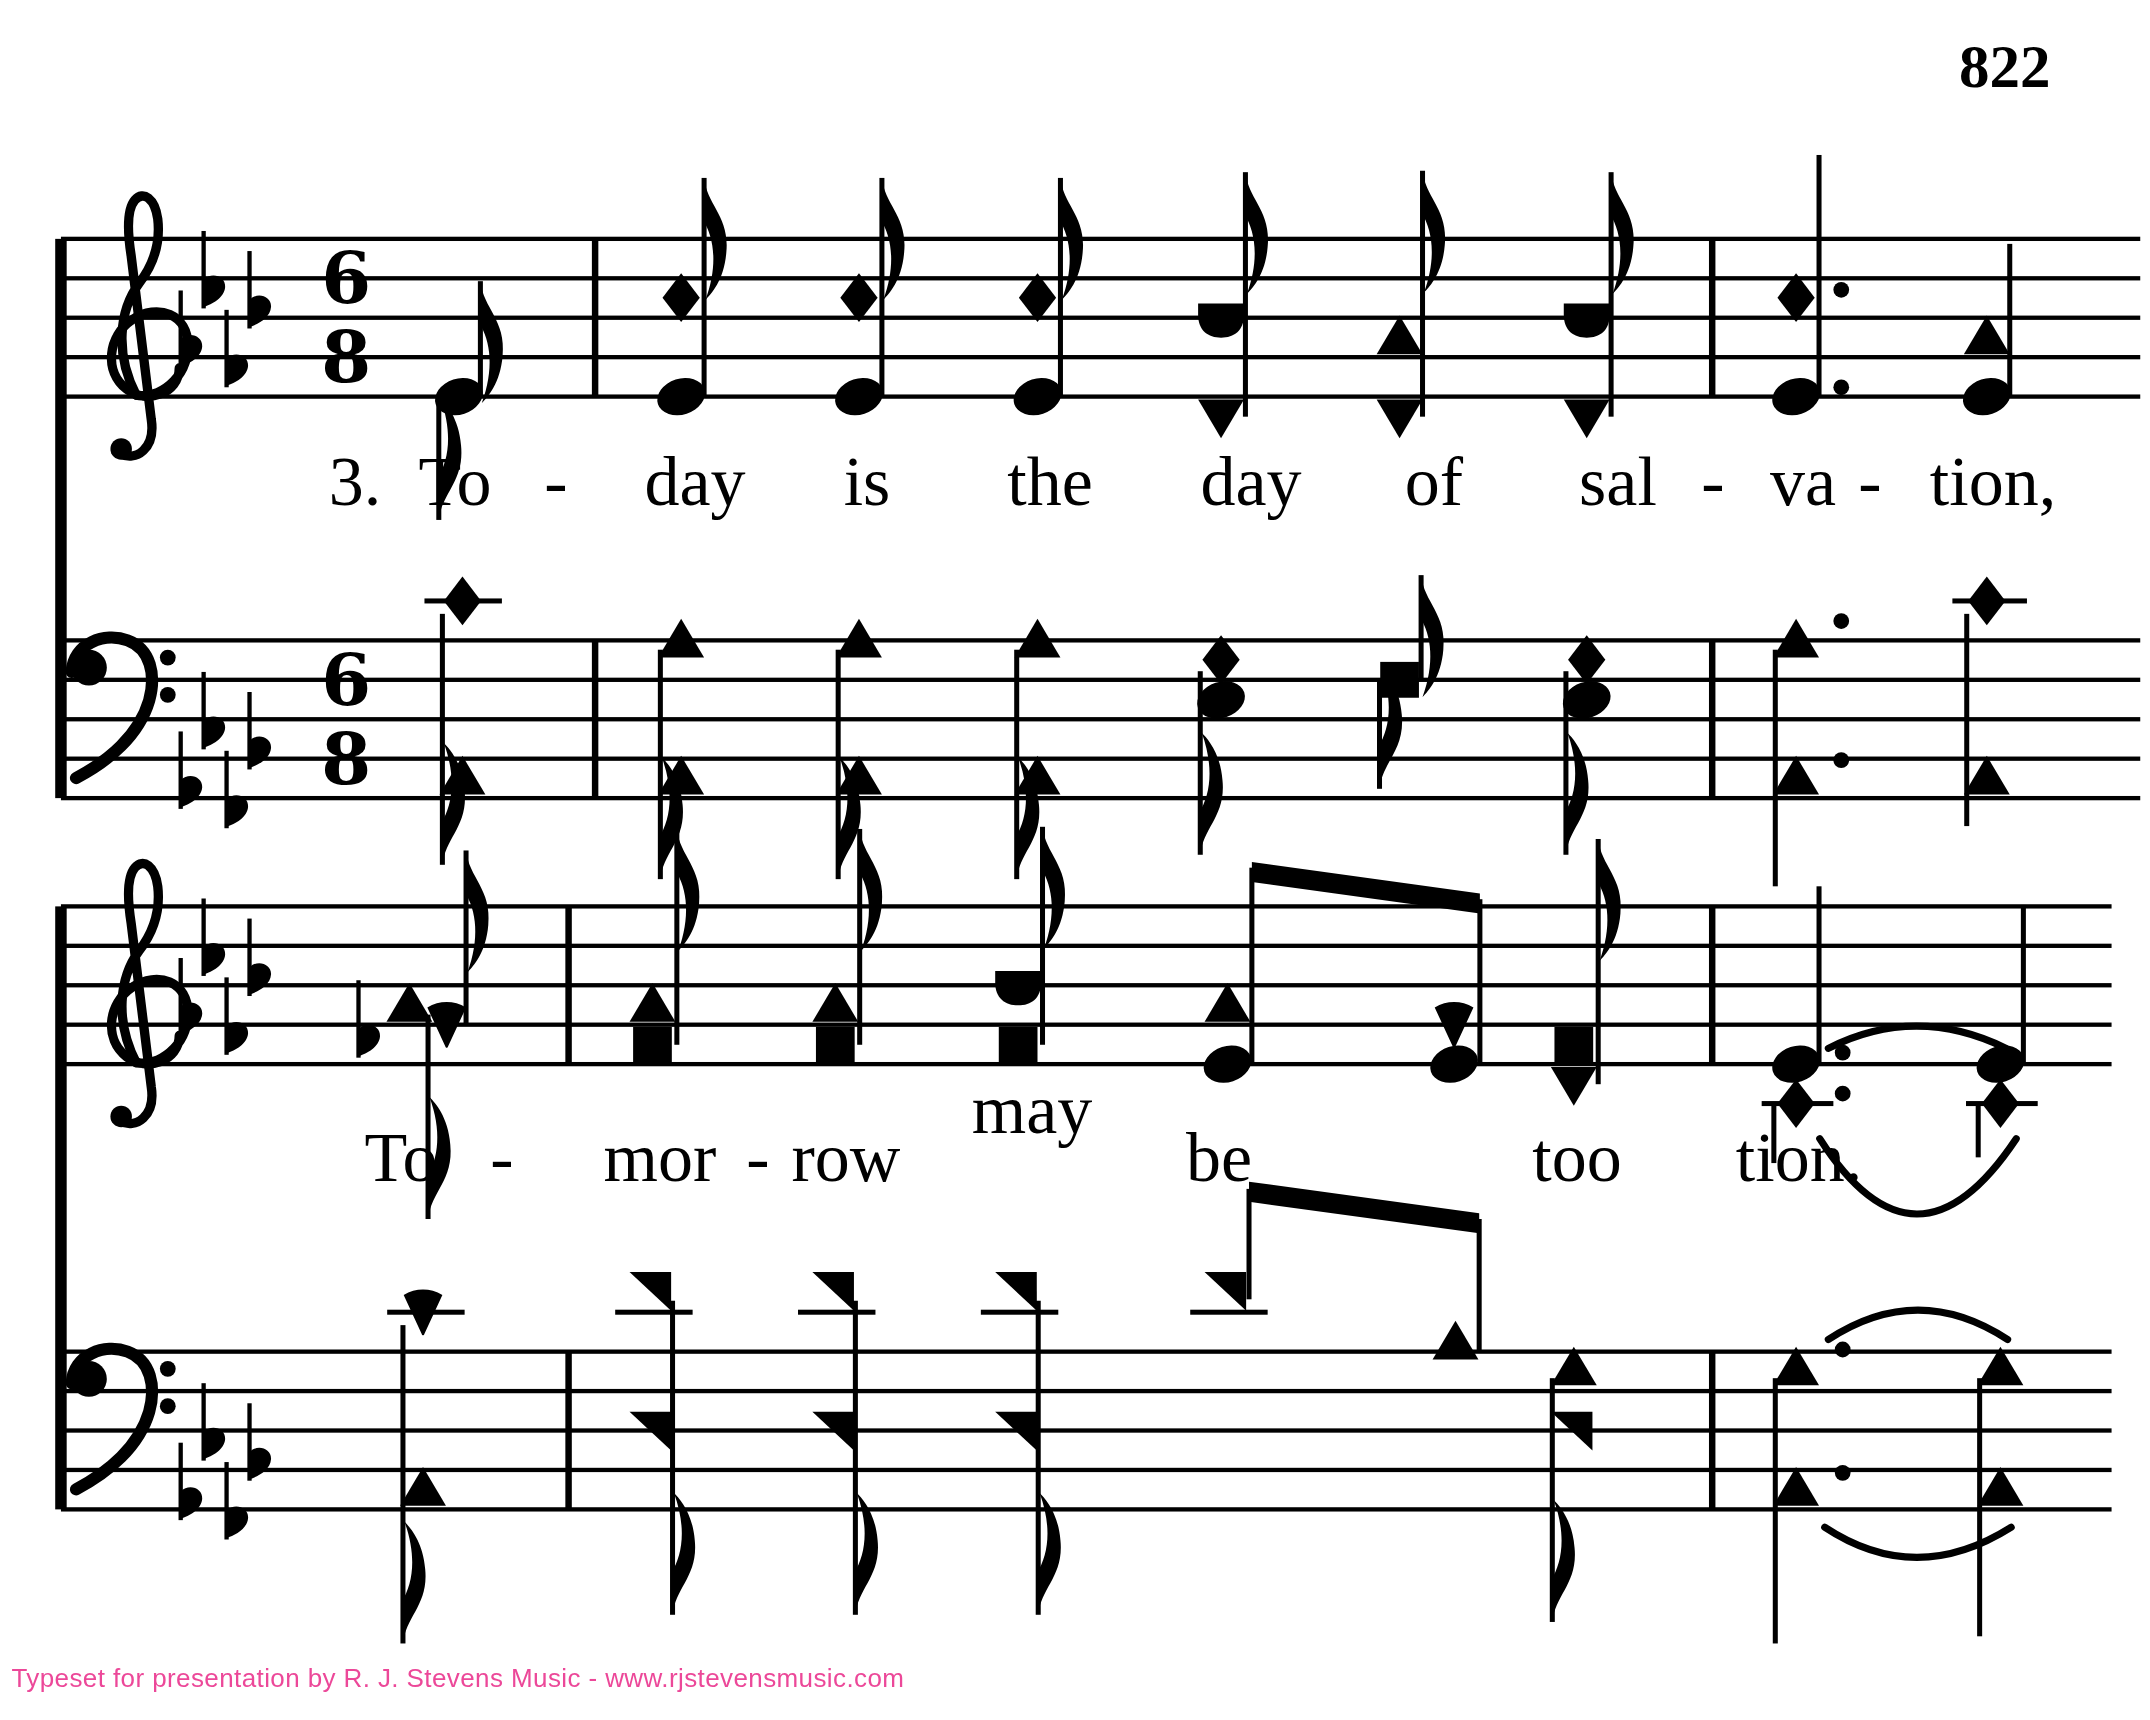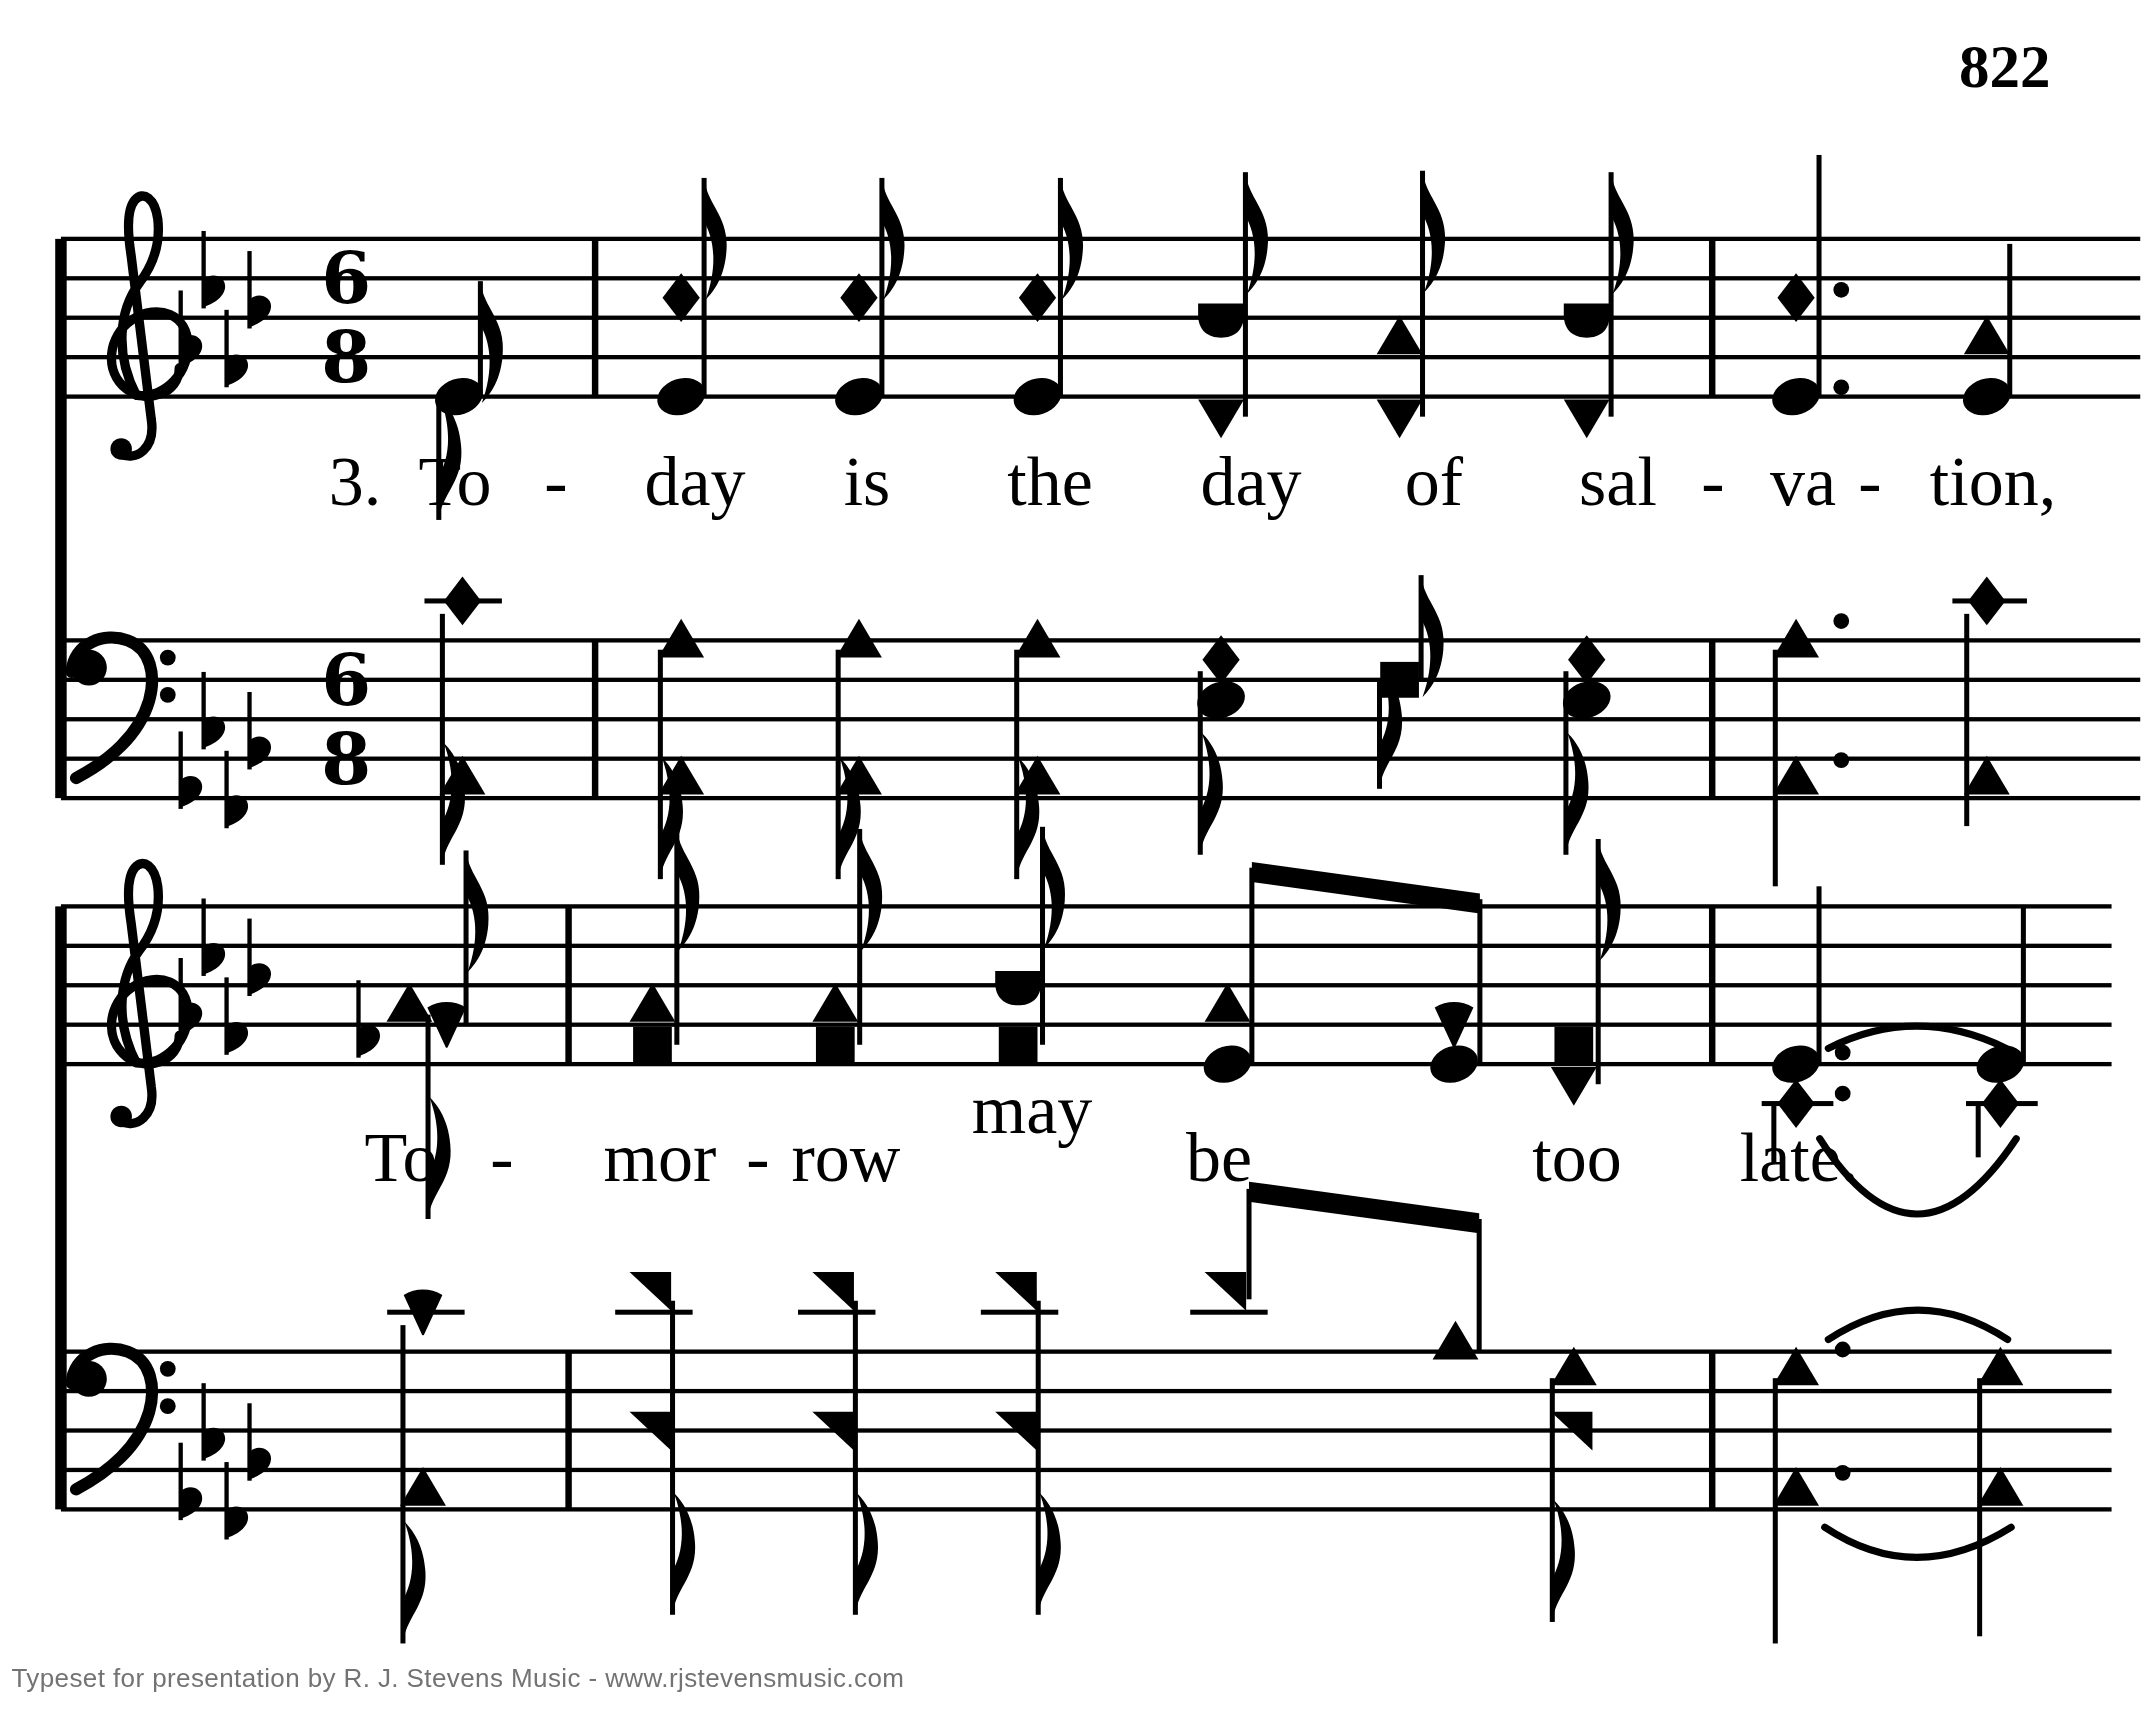--- a/index.html
+++ b/index.html
@@ -5,21 +5,21 @@
   html,body{margin:0;padding:0;background:#fff;}
   #page{position:relative;width:2151px;height:1721px;background:#fff;overflow:hidden;
         font-family:"Liberation Serif",serif;color:#000;}
   #score{position:absolute;left:0;top:0;}
   .title{position:absolute;top:27px;left:1075px;transform:translateX(-50%);
          font-size:92px;font-weight:bold;white-space:nowrap;letter-spacing:0.7px;}
   .songnum{position:absolute;top:32px;left:1959px;font-size:61px;font-weight:bold;}
   .lyricline{position:absolute;left:0;top:0;width:100%;height:0;}
   .lyricline span{position:absolute;transform:translateX(-50%);font-size:70px;white-space:nowrap;}
   .footer{position:absolute;left:11.5px;top:1663px;font-family:"Liberation Sans",sans-serif;
-          font-size:26px;font-weight:400;color:#737373;letter-spacing:0.4px;}
+          font-size:26px;font-weight:400;color:#ec4899;letter-spacing:0.4px;}
 </style>
 </head>
 <body>
 
 <div id="page">
   <svg id="score" width="2151" height="1721" viewBox="0 0 3000 2400">
       <rect x="85" y="330" width="2900" height="6" fill="#000000"></rect>
       <rect x="85" y="385" width="2900" height="6" fill="#000000"></rect>
       <rect x="85" y="440" width="2900" height="6" fill="#000000"></rect>
       <rect x="85" y="495" width="2900" height="6" fill="#000000"></rect>
@@ -287,17 +287,17 @@
     </div>
   <div class="lyricline" id="lyrics-line2">
       <span style="left: 401px; top: 1118px;">To</span>
       <span style="left: 502px; top: 1118px;">-</span>
       <span style="left: 660px; top: 1118px; text-align: right;">mor</span>
       <span style="left: 758px; top: 1118px;">-</span>
       <span style="left: 846px; top: 1118px;">row</span>
       <span style="left: 1032px; top: 1070px; text-align: right;">may</span>
       <span style="left: 1219px; top: 1118px;">be</span>
       <span style="left: 1577px; top: 1118px;">too</span>
-      <span style="left: 1799px; top: 1118px;">late.</span>
+      <span style="left: 1799px; top: 1118px;">tion.</span>
     </div>
   <div class="footer">Typeset for presentation by R. J. Stevens Music  -  www.rjstevensmusic.com</div>
 </div>
 
 
 </body></html>

